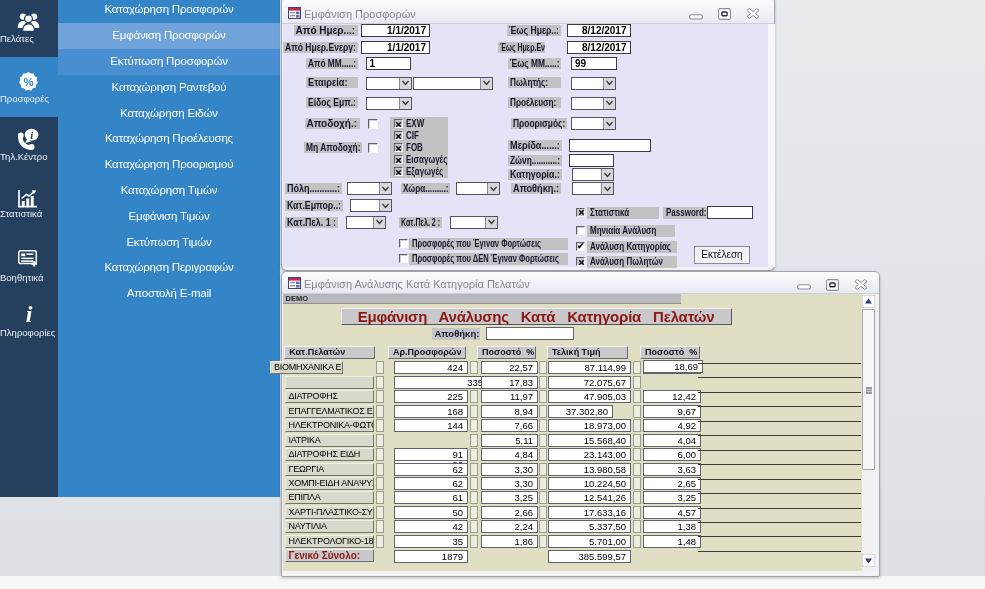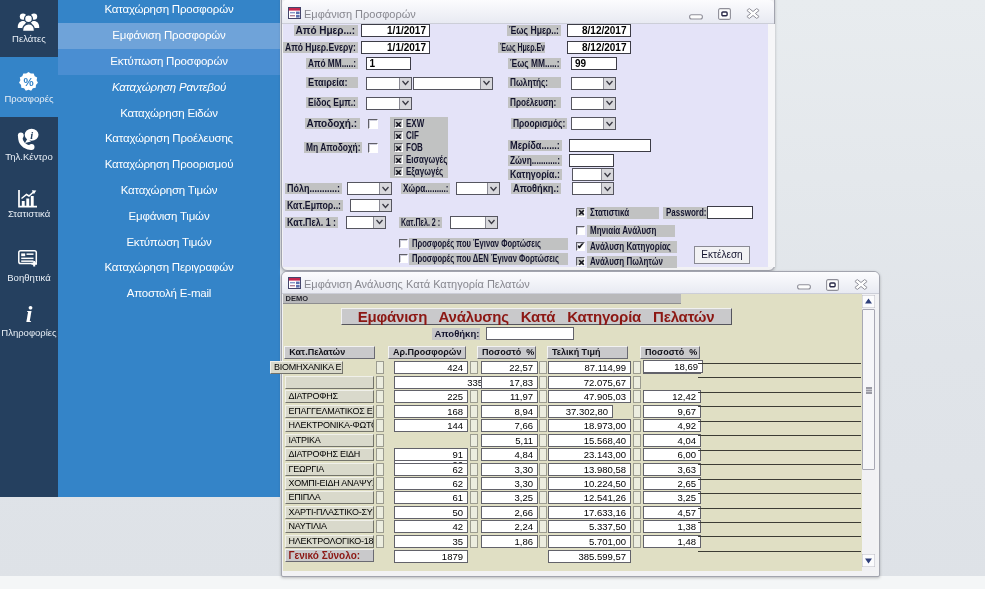--- a/index.html
+++ b/index.html
@@ -26,21 +26,21 @@
   border-right:1px solid #6a6a72;border-bottom:1px solid #6a6a72;color:#101018;font-weight:700;
   font-size:9px;line-height:11px;height:13px;padding-left:4px;white-space:nowrap;overflow:hidden}
 .c0{position:absolute;background:#d9d9cb;border-top:1px solid #f0f0ea;border-left:1px solid #f0f0ea;
   border-right:1px solid #73736b;border-bottom:1px solid #73736b;color:#000;
   font-size:9px;letter-spacing:-0.25px;line-height:11px;height:13px;padding-left:3px;white-space:nowrap;overflow:hidden}
 .cw{position:absolute;background:#fff;border:1px solid #62626a;color:#000;
   font-size:9.5px;line-height:11px;height:13px;padding:0 4px;text-align:right;white-space:nowrap}
 .nt{position:absolute;background:#eceddf;border:1px solid #9c9c90;height:13px;width:8px}
 .mi{position:absolute;left:58px;width:222px;color:#fff;font-size:11.5px;letter-spacing:-0.2px;line-height:25.8px;
   height:25.8px;text-align:center;white-space:nowrap}
-.sbl{position:absolute;left:0;width:58px;color:#e9eff6;font-size:9.5px;text-align:center;white-space:nowrap}
+.sbl{position:absolute;left:0;width:58px;color:#e9eff6;font-size:9.5px;text-align:left;white-space:nowrap}
 </style></head><body>
 
 <div class="abs" style="left:0;top:576px;width:985px;height:13px;background:#f4f6f7"></div>
 <div class="abs" style="left:0;top:0;width:58px;height:497px;background:#25405f"></div>
 <div class="abs" style="left:0;top:57px;width:58px;height:60px;background:#3484c8"></div>
 <svg class="abs" style="left:17px;top:11px" width="23" height="21" viewBox="0 0 23 21">
 <g fill="#fff">
       <circle cx="6" cy="5.6" r="3.2"></circle>
       <circle cx="17" cy="5.6" r="3.2"></circle>
 <path d="M0.8 17 v-1.2 c0-3.4 2.3-5.7 5.2-5.7 c1.3 0 2.5 0.5 3.4 1.3 c-1.6 1.3-2.6 3.3-2.6 5.6 z"></path>
@@ -82,21 +82,21 @@
 <div class="sbl" style="top:33px">Πελάτες</div>
 <div class="sbl" style="top:92.5px">Προσφορές</div>
 <div class="sbl" style="top:150.5px">Τηλ.Κέντρο</div>
 <div class="sbl" style="top:208px">Στατιστικά</div>
 <div class="sbl" style="top:272px">Βοηθητικά</div>
 <div class="sbl" style="top:327px">Πληροφορίες</div>
 <div class="abs" style="left:58px;top:0;width:222px;height:497px;background:#3484c8"></div>
 <div class="mi" style="top:-2.7px;">Καταχώρηση Προσφορών</div>
 <div class="mi" style="top:23.1px;background:#6fa3d9;">Εμφάνιση Προσφορών</div>
 <div class="mi" style="top:48.9px;background:#4a8ed2;">Εκτύπωση Προσφορών</div>
-<div class="mi" style="top:74.7px;font-style:italic;">Καταχώρηση Ραντεβού</div>
+<div class="mi" style="top:74.7px;">Καταχώρηση Ραντεβού</div>
 <div class="mi" style="top:100.5px;">Καταχώρηση Ειδών</div>
 <div class="mi" style="top:126.3px;">Καταχώρηση Προέλευσης</div>
 <div class="mi" style="top:152.10000000000002px;">Καταχώρηση Προορισμού</div>
 <div class="mi" style="top:177.9px;">Καταχώρηση Τιμών</div>
 <div class="mi" style="top:203.70000000000002px;">Εμφάνιση Τιμών</div>
 <div class="mi" style="top:229.50000000000003px;">Εκτύπωση Τιμών</div>
 <div class="mi" style="top:255.3px;">Καταχώρηση Περιγραφών</div>
 <div class="mi" style="top:281.1px;">Αποστολή E-mail</div>
 <div class="abs" style="left:281px;top:-6px;width:494px;height:277px;background:#f2f2f4;
 border:1px solid #a2a4ae;border-radius:6px;box-shadow:0 1px 3px rgba(0,0,0,.25)"></div>

